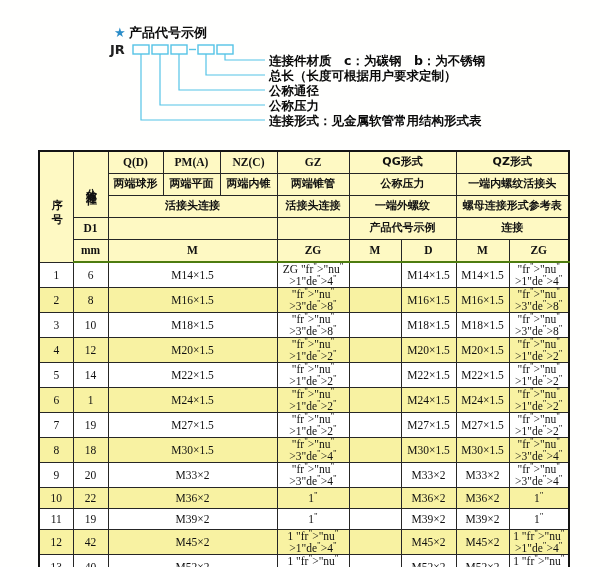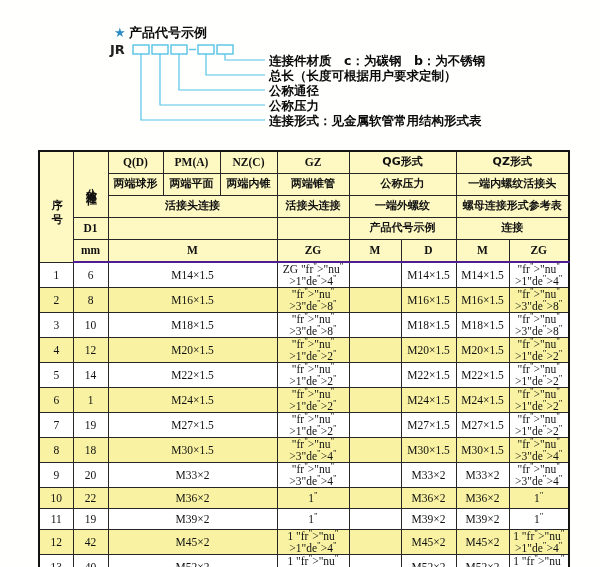--- a/index.html
+++ b/index.html
@@ -5,21 +5,21 @@
   html,body{margin:0;padding:0;}
   body{width:600px;height:567px;background:#fffffe;font-family:"DejaVu Sans",sans-serif;color:#111;}
   .page{position:relative;width:600px;height:567px;overflow:hidden;background:#fffffe;}
   svg.diagram{position:absolute;left:0;top:0;}
   .tbl-title{position:absolute;left:23px;top:123px;font-family:"DejaVu Serif",serif;
     font-style:italic;font-weight:bold;font-size:20px;letter-spacing:2px;color:#0a0a0a;}
   table.ref{position:absolute;left:38px;top:150px;border-collapse:collapse;table-layout:fixed;
     width:530px;border:2px solid #141414;}
   th,td{border:1px solid #262626;padding:0 1px;text-align:center;vertical-align:middle;overflow:hidden;}
   thead th{background:#fef9c3;font-weight:bold;font-size:11px;height:21px;line-height:1.1;}
-  thead tr:last-child th{border-bottom:2px solid #4c1d95;}
+  thead tr:last-child th{border-bottom:2px solid #4d7c0f;}
   .lat{font-family:"Liberation Serif",serif;font-size:11.5px;}
   tbody td{font-family:"Liberation Serif",serif;font-size:11.5px;height:20px;background:#ffffff;}
   tr.alt td{background:#f8f2a2;}
   .vtext{display:inline-block;writing-mode:vertical-lr;text-orientation:upright;font-size:11px;}
   .vsp{letter-spacing:15px;}
   .vdn{letter-spacing:2px;}
   .pr{display:inline-block;font-size:9px;transform:translateY(-4px);}
 </style>
 </head>
 <body>

